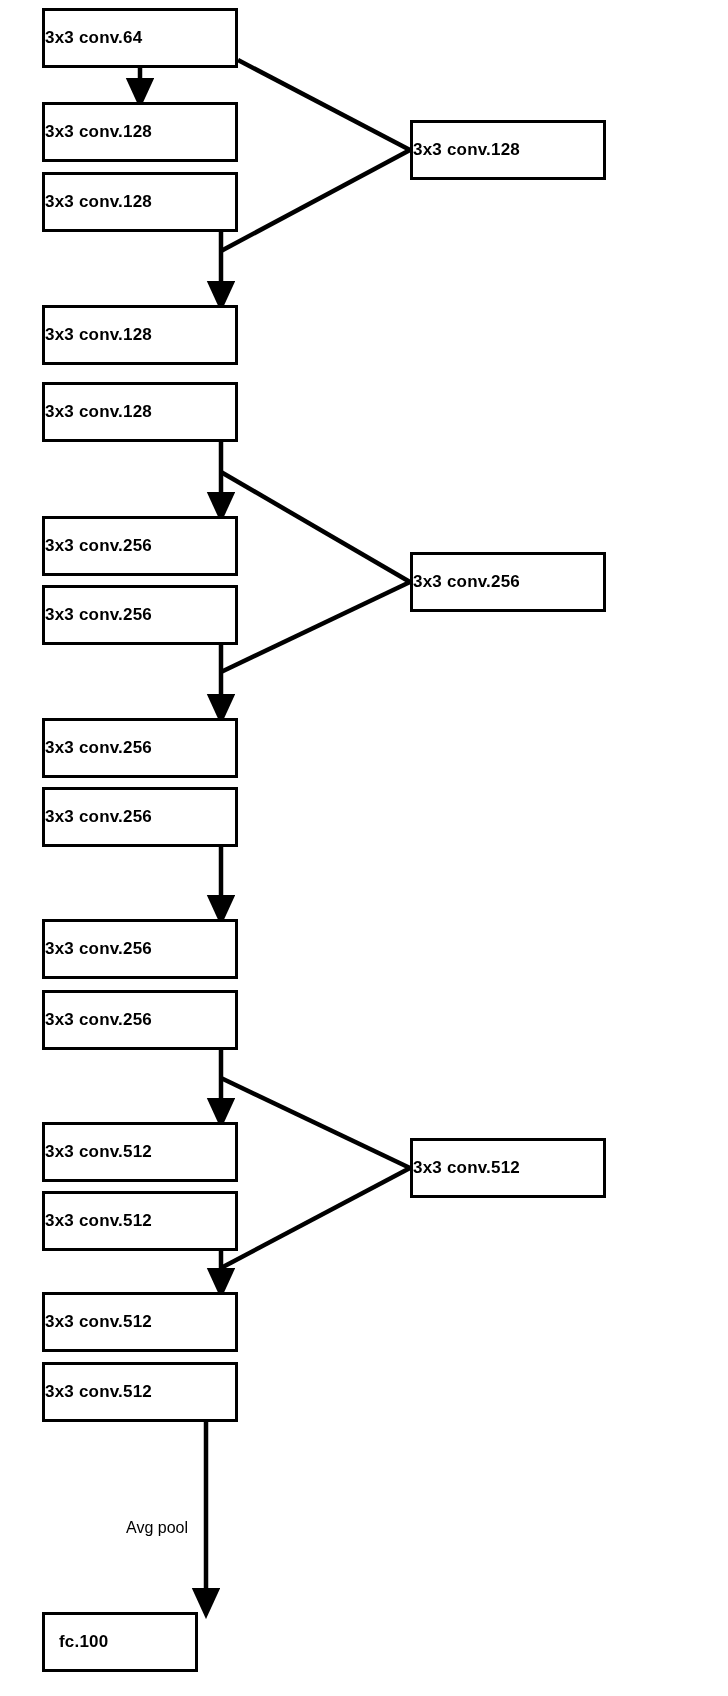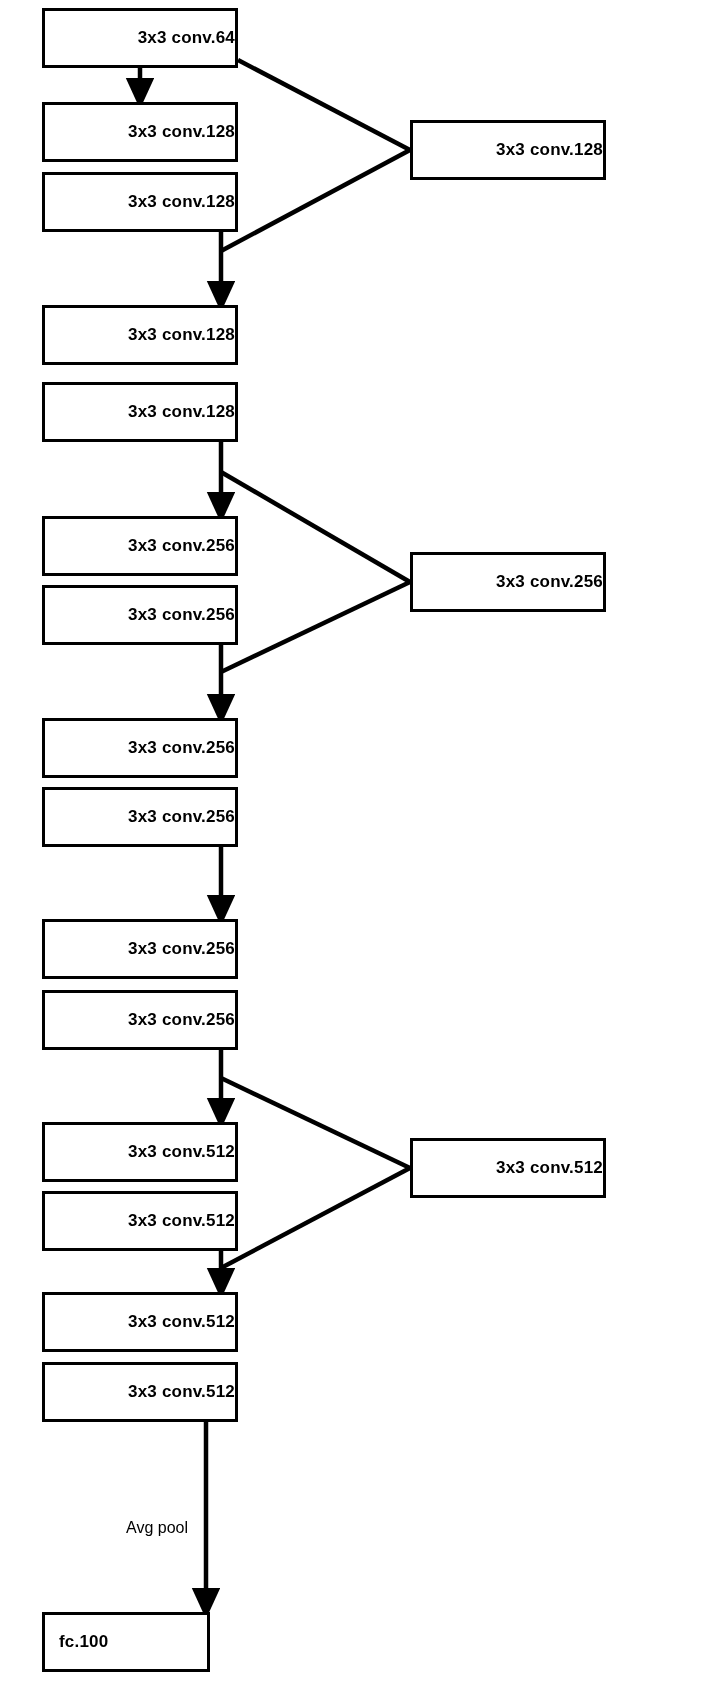--- a/index.html
+++ b/index.html
@@ -15,21 +15,21 @@
     font-family: "Liberation Sans", sans-serif;
     overflow: hidden;
   }
   .node {
     position: absolute;
     box-sizing: border-box;
     border: 3px solid #000000;
     background: #ffffff;
     display: flex;
     align-items: center;
-    justify-content: flex-end;
+    justify-content: flex-start;
     font-size: 17px;
     font-weight: 700;
     color: #000000;
     letter-spacing: 0.2px;
     white-space: nowrap;
     z-index: 3;
   }
   .node.align-left {
     justify-content: flex-start;
     padding-left: 14px;
@@ -129,21 +129,21 @@
   </div>
   <div class="node" style="left:42px; top:1191px; width:196px; height:60px;">
     <span>3x3 conv.512</span>
   </div>
   <div class="node" style="left:42px; top:1292px; width:196px; height:60px;">
     <span>3x3 conv.512</span>
   </div>
   <div class="node" style="left:42px; top:1362px; width:196px; height:60px;">
     <span>3x3 conv.512</span>
   </div>
-  <div class="node align-left" style="left:42px; top:1612px; width:168px; height:60px;">
+  <div class="node align-left" style="left:42px; top:1612px; width:156px; height:60px;">
     <span>fc.100</span>
   </div>
 
   <div class="node" style="left:410px; top:120px; width:196px; height:60px;">
     <span>3x3 conv.128</span>
   </div>
   <div class="node" style="left:410px; top:552px; width:196px; height:60px;">
     <span>3x3 conv.256</span>
   </div>
   <div class="node" style="left:410px; top:1138px; width:196px; height:60px;">

